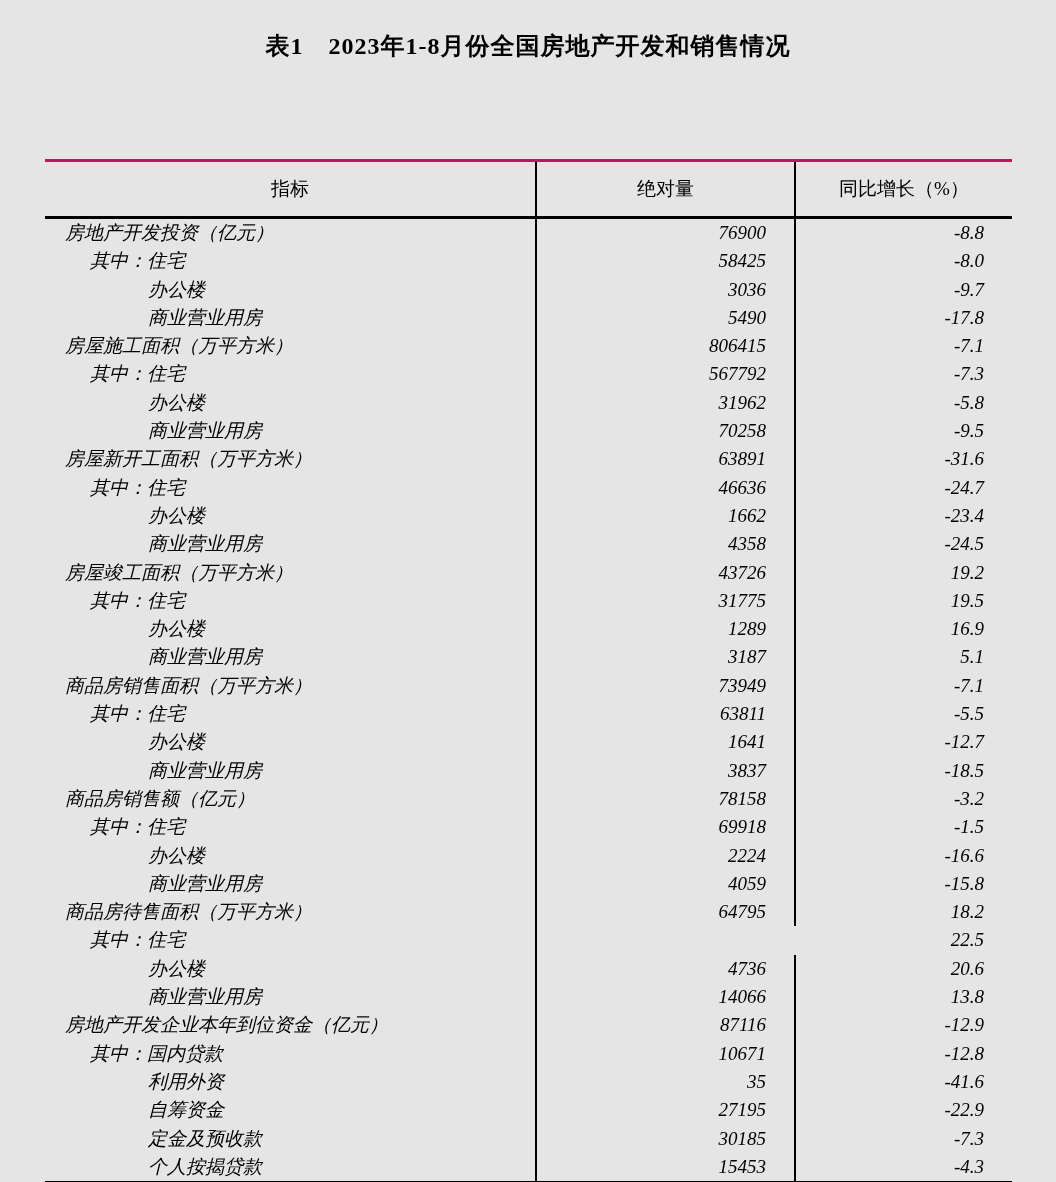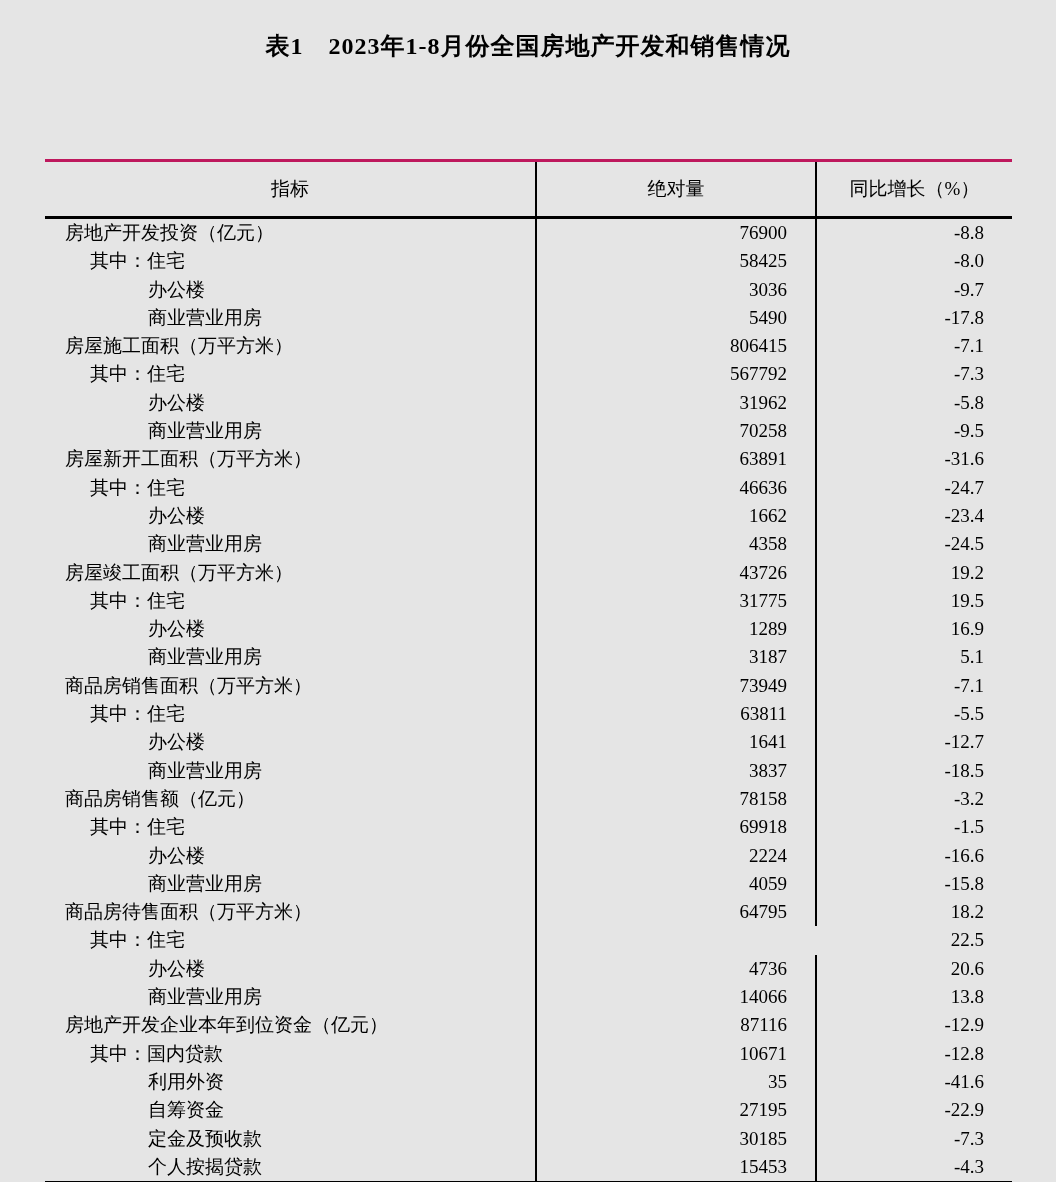--- a/index.html
+++ b/index.html
@@ -35,23 +35,24 @@
     margin-top: 36px;
   }
   .trow { display: flex; width: 100%; }
   .trow.header {
     height: 57px;
     border-bottom: 3px solid #000;
   }
   .trow.data {
     height: 28.3px;
     line-height: 28.3px;
+    font-style: italic;
   }
   .c1 { width: 492px; border-right: 2px solid #000; }
-  .c2 { width: 280px; border-right: 2px solid #000; }
+  .c2 { width: 259px; border-right: 2px solid #000; }
   .c3 { flex: 1; }
   .hcell {
     display: flex;
     align-items: center;
     justify-content: center;
   }
   .num { text-align: right; padding-right: 28px; }
   .lvl0 { padding-left: 20px; }
   .lvl1 { padding-left: 45px; }
   .lvl2 { padding-left: 103px; }

